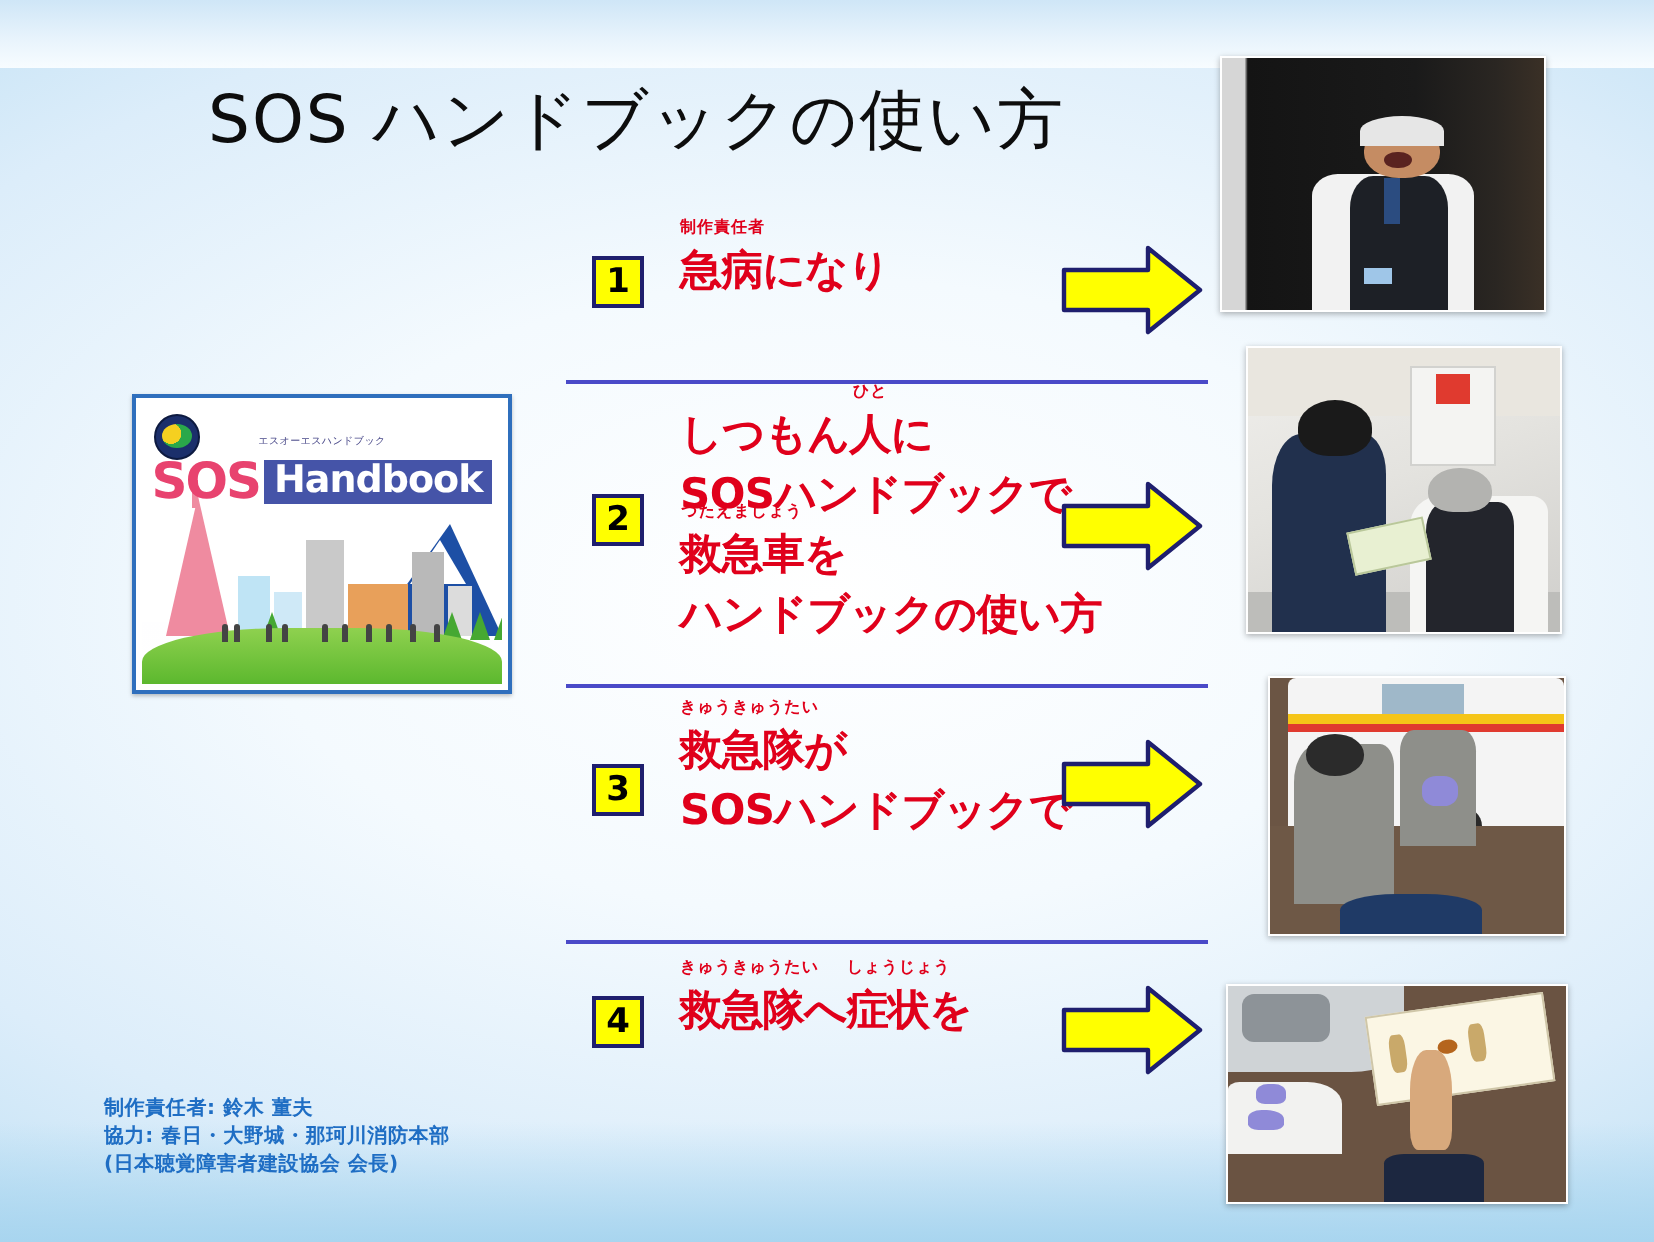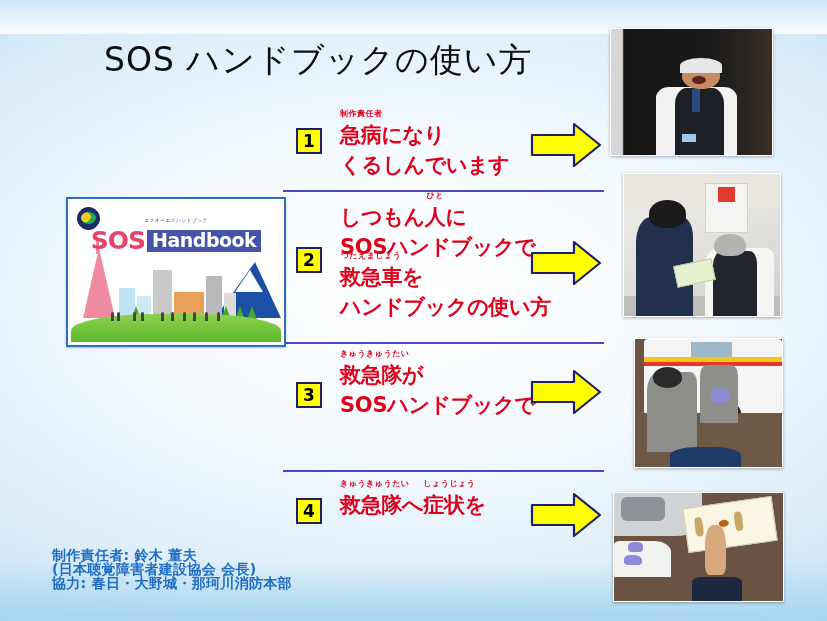--- a/index.html
+++ b/index.html
@@ -46,21 +46,21 @@
     font-weight: 500;
     white-space: nowrap;
     z-index: 6;
   }
 
   
   .cover {
     position: absolute;
     left: 66px;
     top: 197px;
-    width: 220px;
+    width: 190px;
     height: 150px;
     border: 2px solid #2f6fbd;
     background: #ffffff;
     box-sizing: border-box;
     padding: 3px;
     z-index: 5;
     box-shadow: 0 1px 2px rgba(0,0,0,0.25);
   }
   .cover-inner {
     position: relative;
@@ -169,21 +169,21 @@
     text-align: center; line-height: 1; white-space: nowrap;
     font-family: "DejaVu Serif", "Liberation Serif", serif;
   }
   .L-a { font-size: 34px; color: #2bbf6a; font-style: italic; }
   .L-j { font-size: 30px; color: #e03a2f; margin-left: -6px; }
   .L-d { font-size: 32px; color: #f2d02a; margin-left: -2px; }
 
   
   .credits {
     position: absolute; left: 52px; top: 548px;
-    font-size: 14px; color: #1f6ec4; font-weight: bold;
+    font-size: 10px; color: #1f6ec4; font-weight: bold;
     line-height: 14px; letter-spacing: 0.3px;
     z-index: 6;
   }
   .copyright {
     position: absolute; left: 190px; top: 597px;
     font-size: 12px; color: #2a8ad4; font-weight: bold;
     letter-spacing: 0.6px; white-space: nowrap;
     z-index: 6;
   }
 
@@ -336,31 +336,30 @@
       <div class="cover-kicker">エスオーエスハンドブック</div>
       <div class="cover-logo">
         <span class="cover-sos">SOS</span><span class="cover-hb">Handbook</span>
       </div>
     </div>
   </div>
 
 
   <div class="credits">
     <div>制作責任者: 鈴木 董夫</div>
+    <div>協力: 春日・大野城・那珂川消防本部</div>
     <div>(日本聴覚障害者建設協会 会長)</div>
-    <div>協力: 春日・大野城・那珂川消防本部</div>
   </div>
 
   <div class="step" style="left:296px; top:112px; width:230px; height:70px;">
     <div class="step-num" style="left:0; top:16px;">1</div>
     <div class="step-text" style="top:8px;">
       <div>
         <span class="ruby-wrap"><span class="ruby">制作責任者</span><span>急病</span></span><span>になり</span>
       </div>
-      <div>くるしんでいます</div>
     </div>
   </div>
   <div class="arrow" style="left:530px; top:122px;">
     <svg width="72" height="46" viewBox="0 0 72 46">
         <polygon points="2,13 44,13 44,2 70,23 44,44 44,33 2,33" fill="#ffff00" stroke="#1f1f6e" stroke-width="2.2" stroke-linejoin="round"></polygon>
       </svg>
   </div>
   <div class="photo" style="left:610px; top:28px; width:163px; height:128px;">
     <div class="ph-inner">
       <div class="p1bg"></div>

